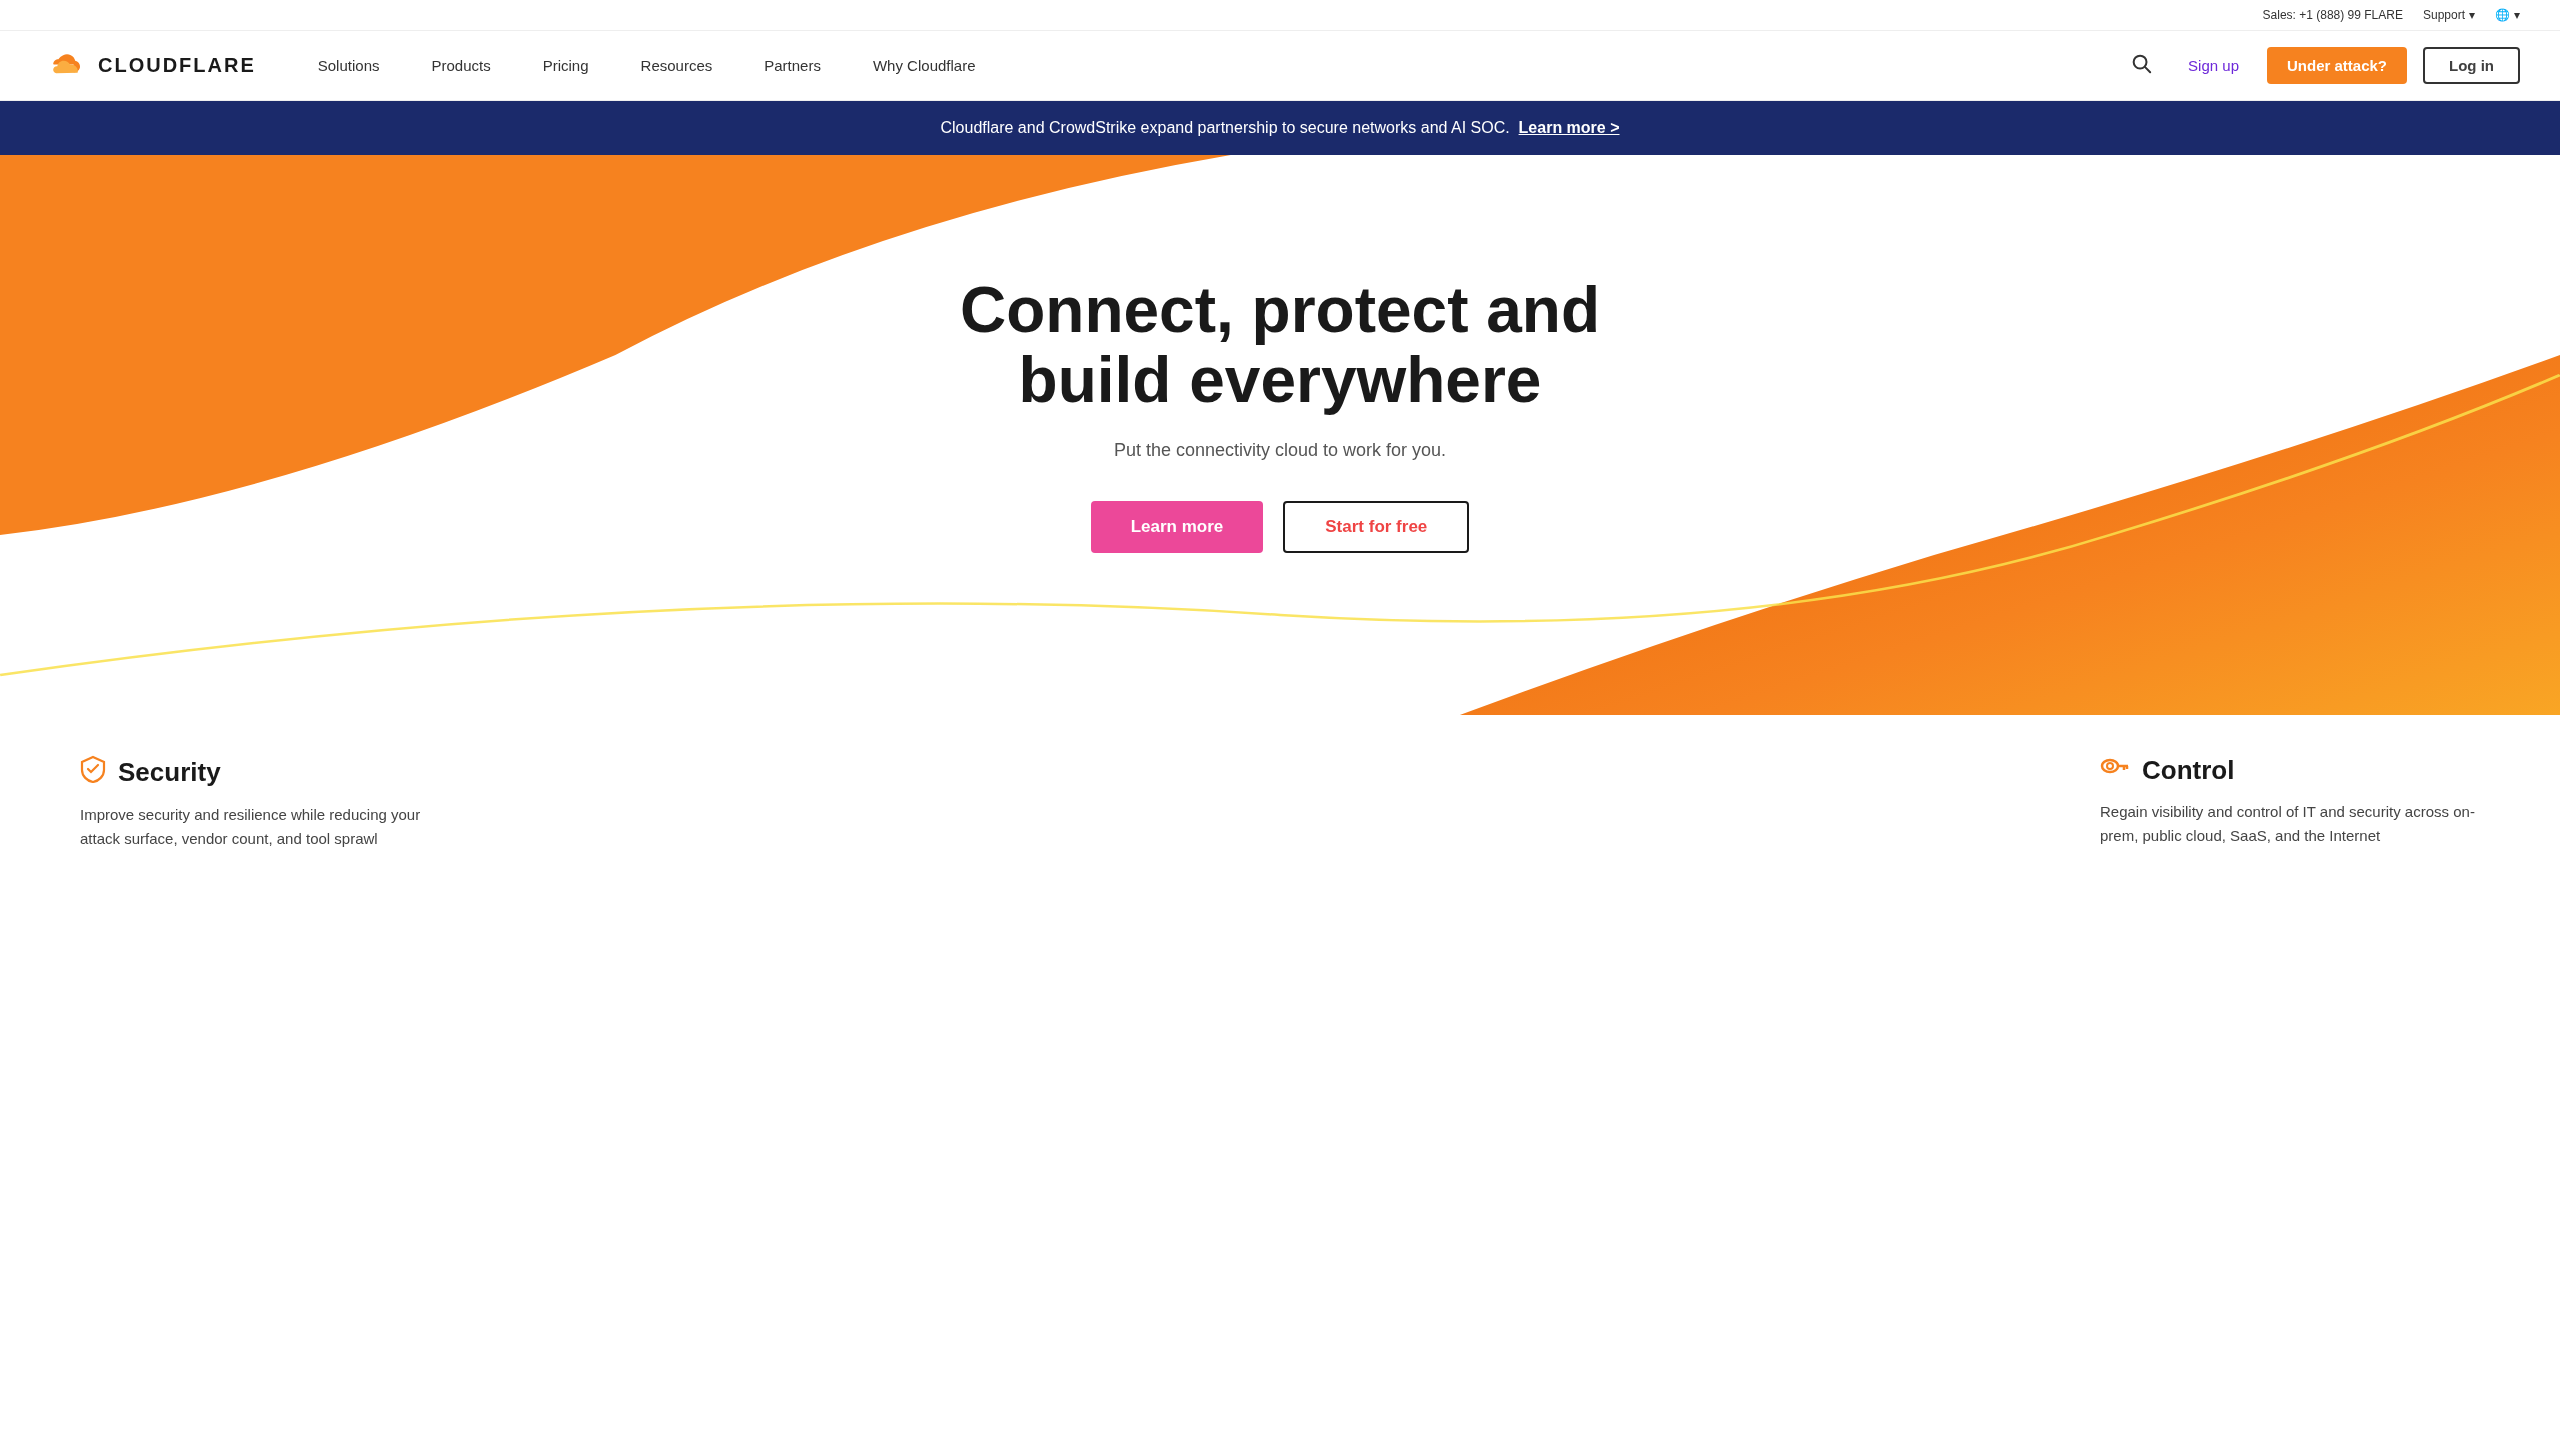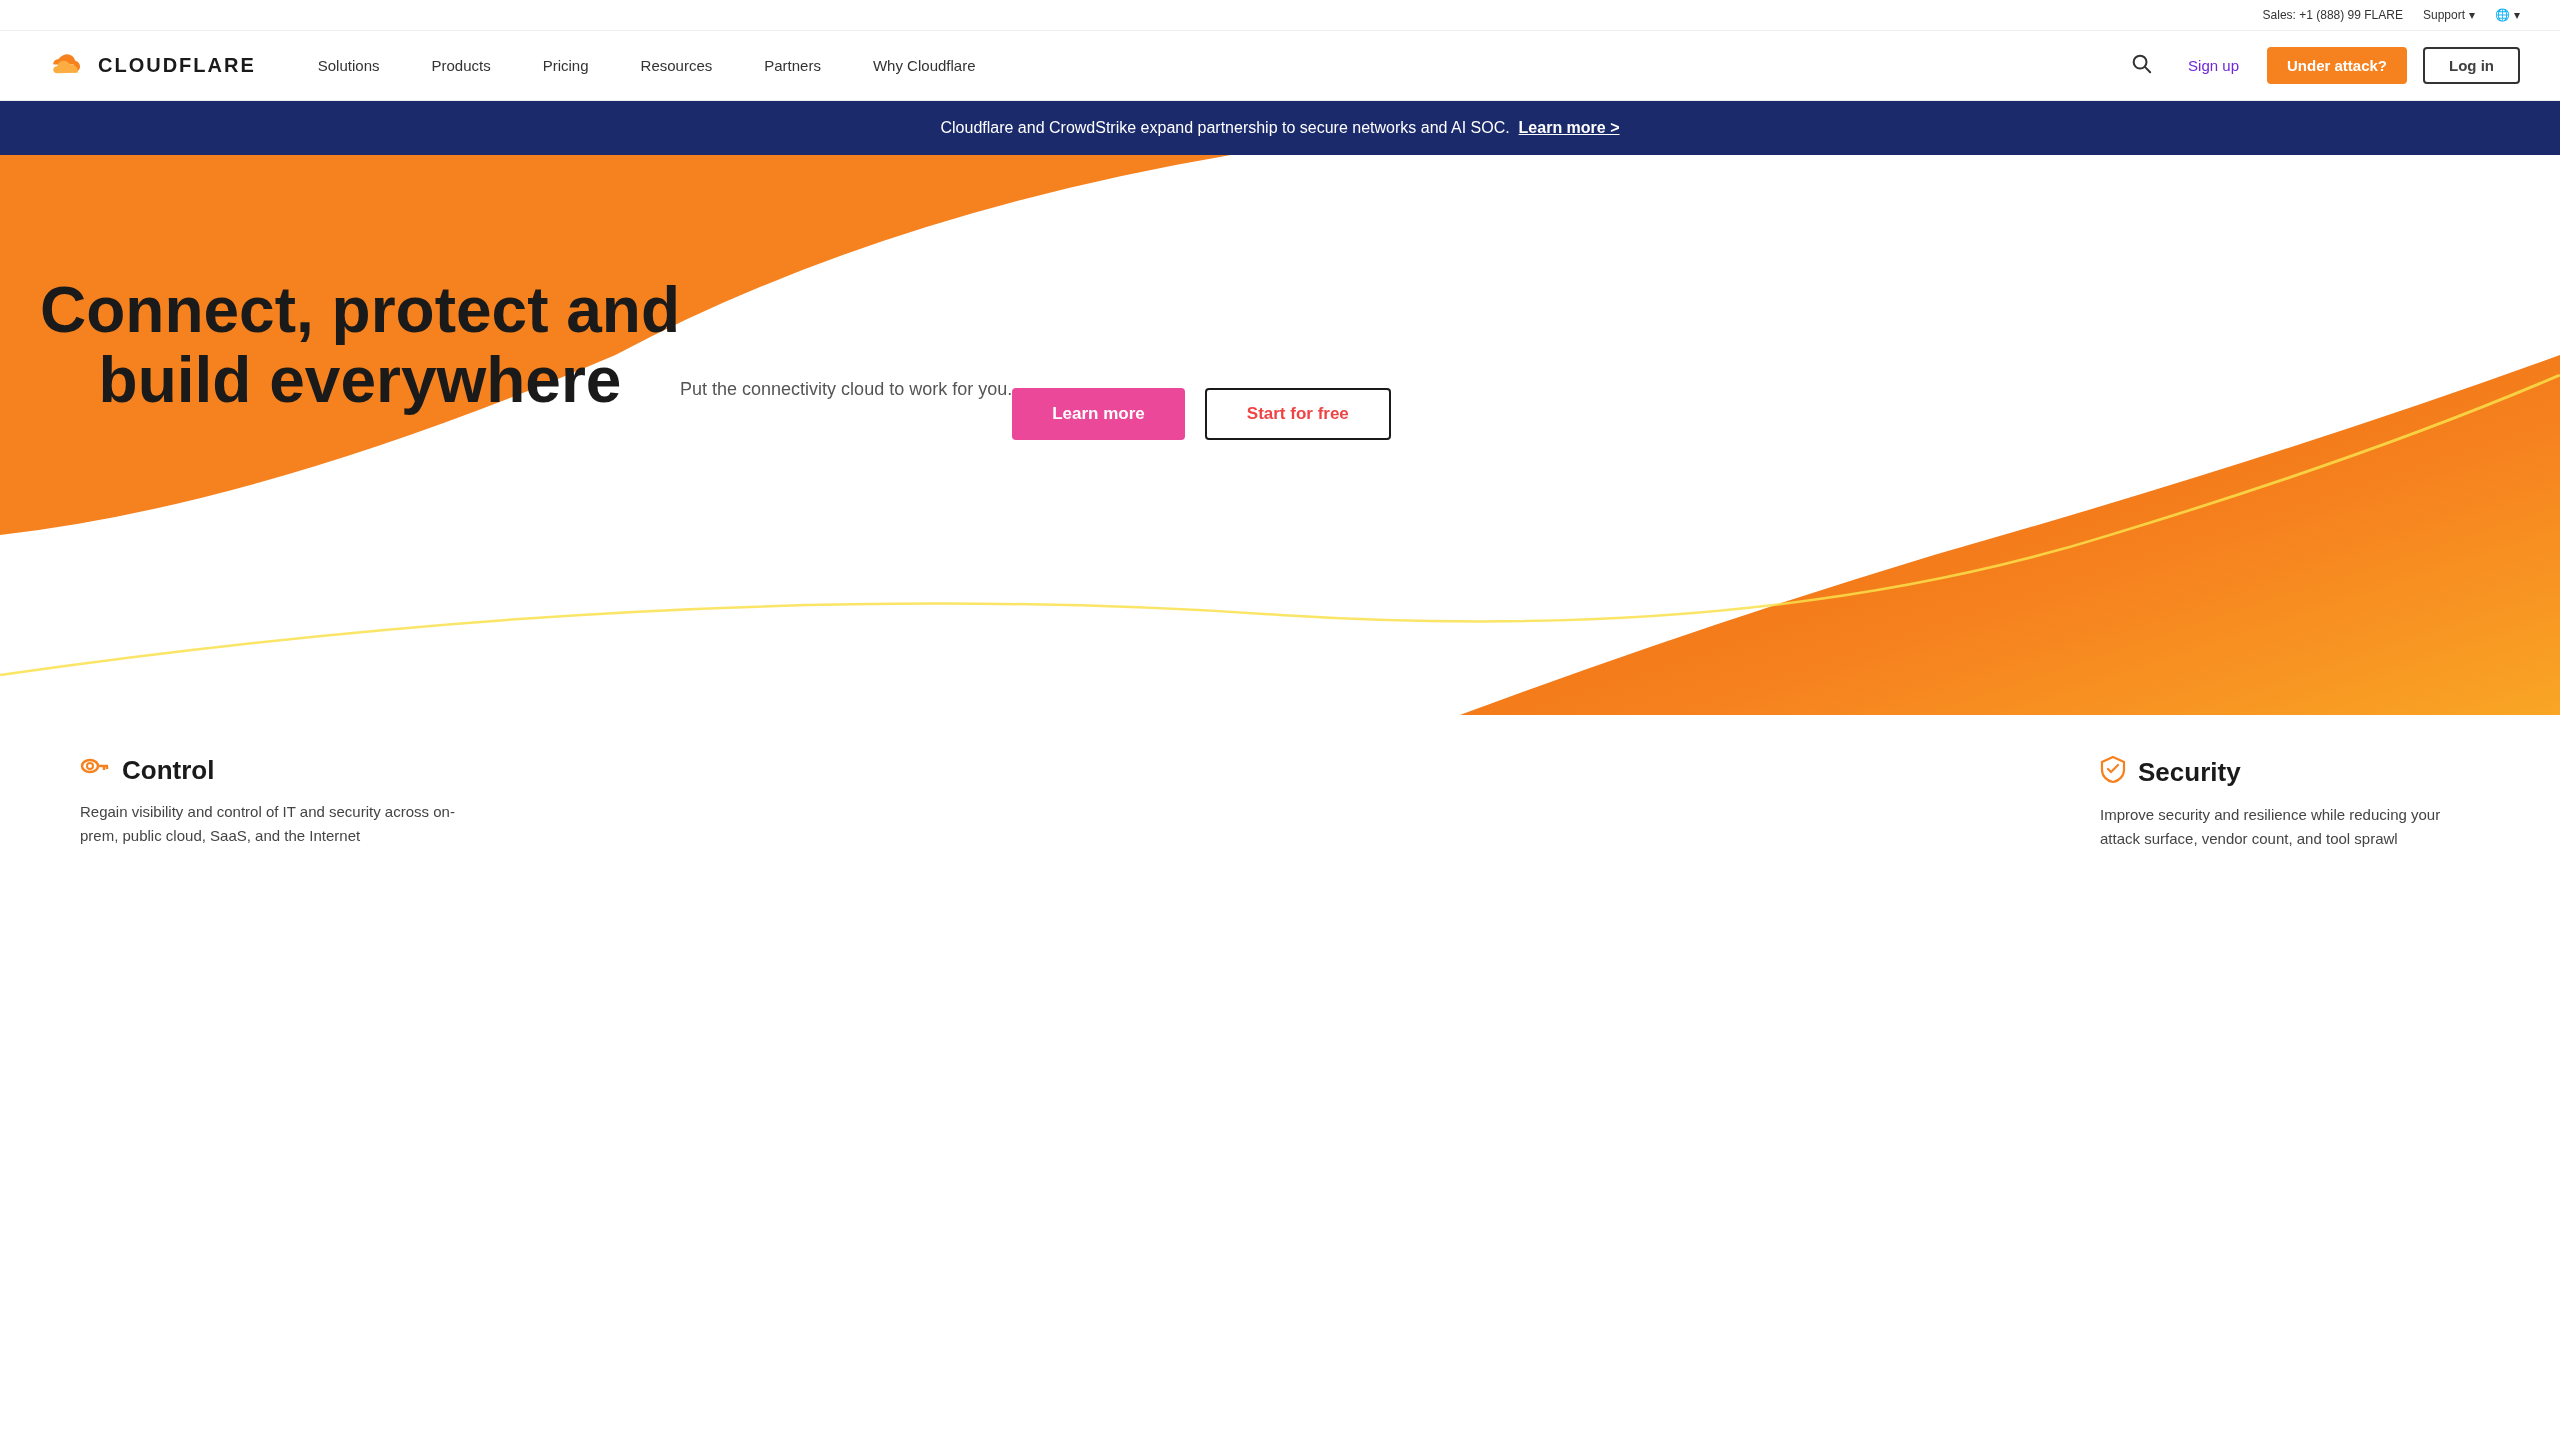--- a/index.html
+++ b/index.html
@@ -130,21 +130,22 @@
     .hero-bg {
       position: absolute;
       top: 0; left: 0; right: 0; bottom: 0;
       pointer-events: none;
     }
 
     .hero-content {
       position: relative;
       z-index: 10;
       display: flex;
-      align-items: flex-end;
+      flex-direction: column;
+      align-items: center;
       text-align: center;
       padding: 120px 40px 60px;
     }
     .hero-title {
       font-size: 64px;
       font-weight: 800;
       color: #1a1a1a;
       line-height: 1.1;
       max-width: 700px;
       margin-bottom: 24px;
@@ -292,42 +293,42 @@
     </h1>
     <p class="hero-subtitle">Put the connectivity cloud to work for you.</p>
     <div class="hero-buttons">
       <button class="btn-learn-more">Learn more</button>
       <button class="btn-start-free">Start for free</button>
     </div>
   </div>
 </div>
 
 <div class="features">
+  <div class="feature-item">
+    <div class="feature-title">
+      <span class="feature-icon">
+        <svg width="26" height="28" viewBox="0 0 26 28" xmlns="http://www.w3.org/2000/svg">
+          <path d="M13 2 L24 7 L24 15 C24 21 19 26 13 27 C7 26 2 21 2 15 L2 7 Z" fill="none" stroke="#f6821f" stroke-width="2.2"></path>
+          <path d="M8 14 L11 17 L18 10" fill="none" stroke="#f6821f" stroke-width="2.2" stroke-linecap="round"></path>
+        </svg>
+      </span>
+      <span>Security</span>
+    </div>
+    <p class="feature-desc">Improve security and resilience while reducing your attack surface, vendor count, and tool sprawl</p>
+  </div>
+
   <div class="feature-item">
     <div class="feature-title">
       <span class="feature-icon">
         
         <svg width="30" height="24" viewBox="0 0 30 24" xmlns="http://www.w3.org/2000/svg">
           <ellipse cx="10" cy="10" rx="8" ry="6" fill="none" stroke="#f6821f" stroke-width="2.5"></ellipse>
           <circle cx="10" cy="10" r="3" fill="none" stroke="#f6821f" stroke-width="2"></circle>
           <line x1="17" y1="10" x2="28" y2="10" stroke="#f6821f" stroke-width="2.5"></line>
           <line x1="24" y1="10" x2="24" y2="14" stroke="#f6821f" stroke-width="2.5"></line>
           <line x1="27" y1="10" x2="27" y2="13" stroke="#f6821f" stroke-width="2.5"></line>
         </svg>
       </span>
       <span>Control</span>
     </div>
     <p class="feature-desc">Regain visibility and control of IT and security across on-prem, public cloud, SaaS, and the Internet</p>
   </div>
-
-  <div class="feature-item">
-    <div class="feature-title">
-      <span class="feature-icon">
-        <svg width="26" height="28" viewBox="0 0 26 28" xmlns="http://www.w3.org/2000/svg">
-          <path d="M13 2 L24 7 L24 15 C24 21 19 26 13 27 C7 26 2 21 2 15 L2 7 Z" fill="none" stroke="#f6821f" stroke-width="2.2"></path>
-          <path d="M8 14 L11 17 L18 10" fill="none" stroke="#f6821f" stroke-width="2.2" stroke-linecap="round"></path>
-        </svg>
-      </span>
-      <span>Security</span>
-    </div>
-    <p class="feature-desc">Improve security and resilience while reducing your attack surface, vendor count, and tool sprawl</p>
-  </div>
 </div>
 
 </body></html>

